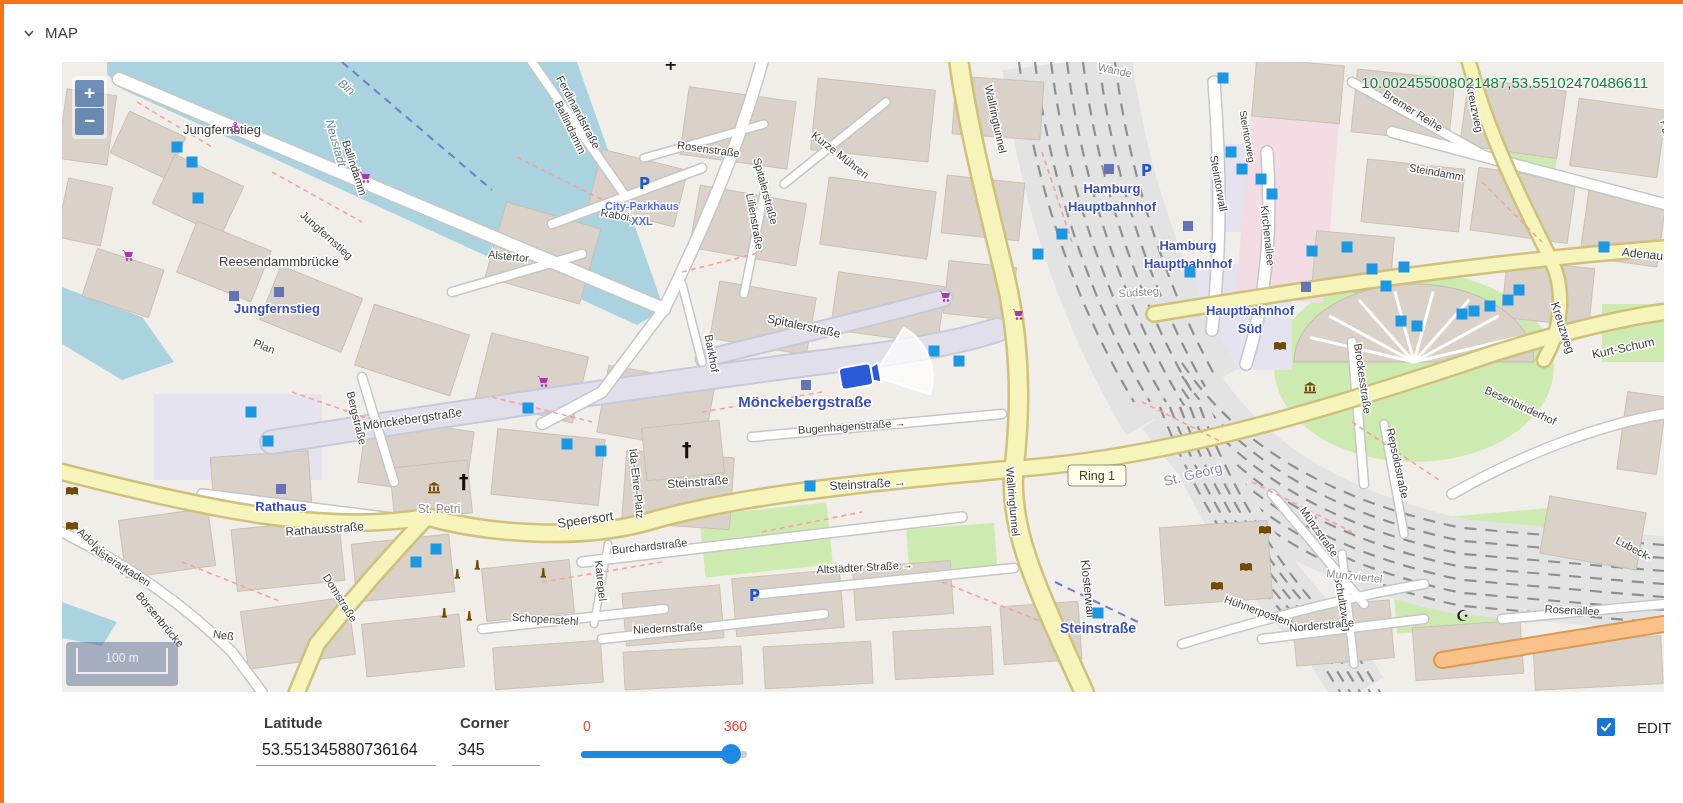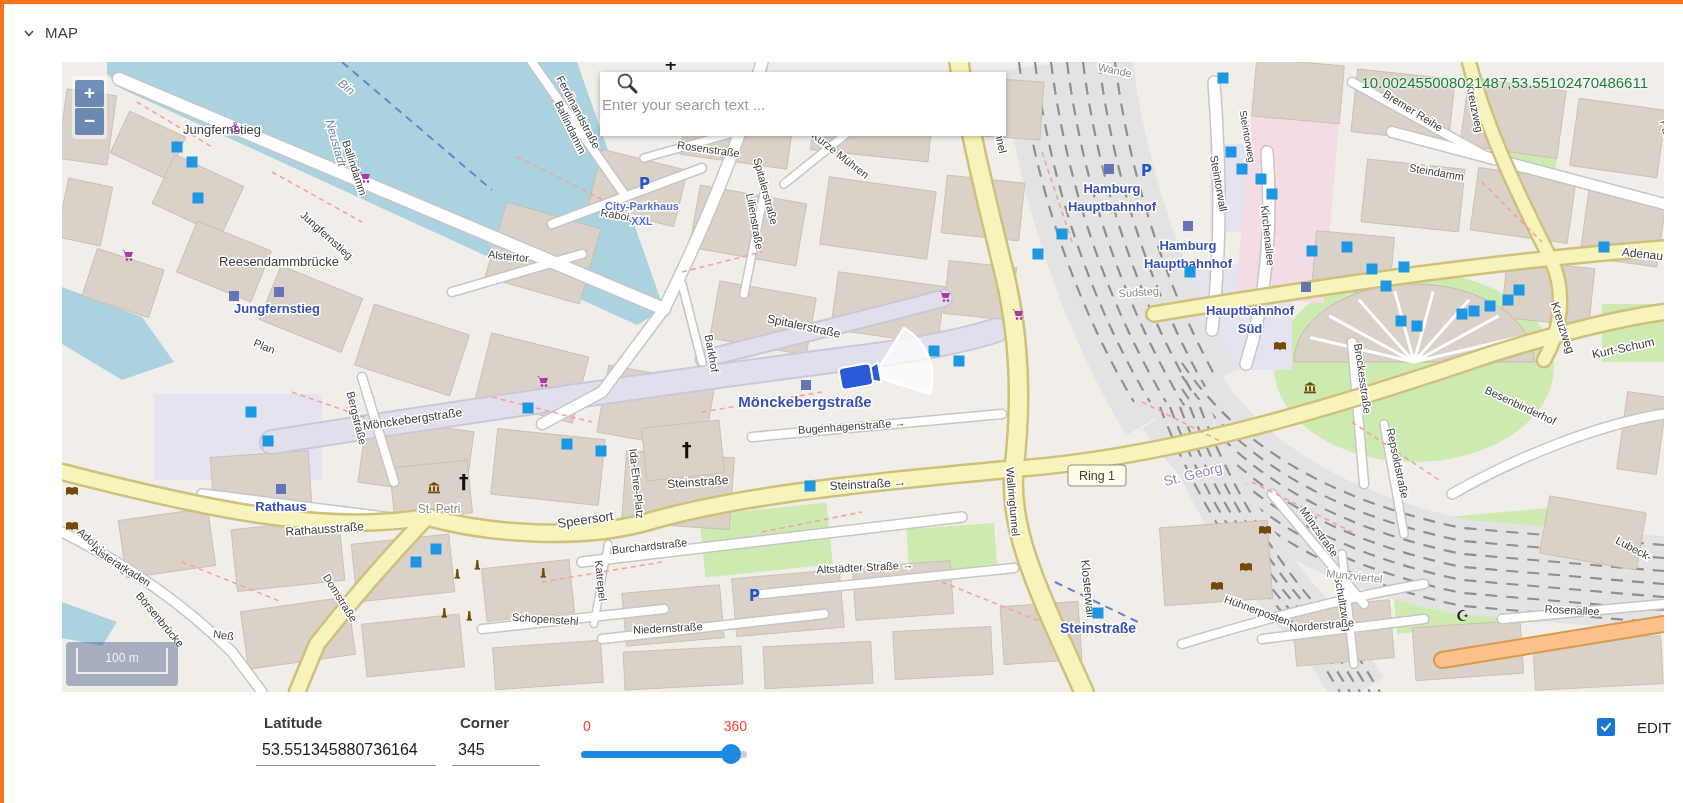--- a/index.html
+++ b/index.html
@@ -481,27 +481,20 @@
             <path d="M13,-7 L21,-10 V10 L13,7 Z" fill="#2a5ad8" stroke="#fff" stroke-width="2"></path>
           </g>
         </g>
       </svg>
 
     <div class="zoomctl">
       <div class="zoombtn">+</div>
       <div class="zoombtn">−</div>
     </div>
 
-    <div class="searchbox">
-      <svg width="22" height="22" viewBox="0 0 22 22">
-        <circle cx="9" cy="9" r="6.5" fill="none" stroke="#555" stroke-width="2"></circle>
-        <line x1="14" y1="14" x2="20" y2="20" stroke="#333" stroke-width="3" stroke-linecap="round"></line>
-      </svg>
-      <input type="text" placeholder="Enter your search text ..." style="">
-    </div>
 
     <div class="coords">10.002455008021487,53.55102470486611</div>
 
     <div class="scalebar">
       <div class="inner">100 m</div>
     </div>
   </div>
 
   <div class="field f-latitude">
     <span class="flabel">Latitude</span>

